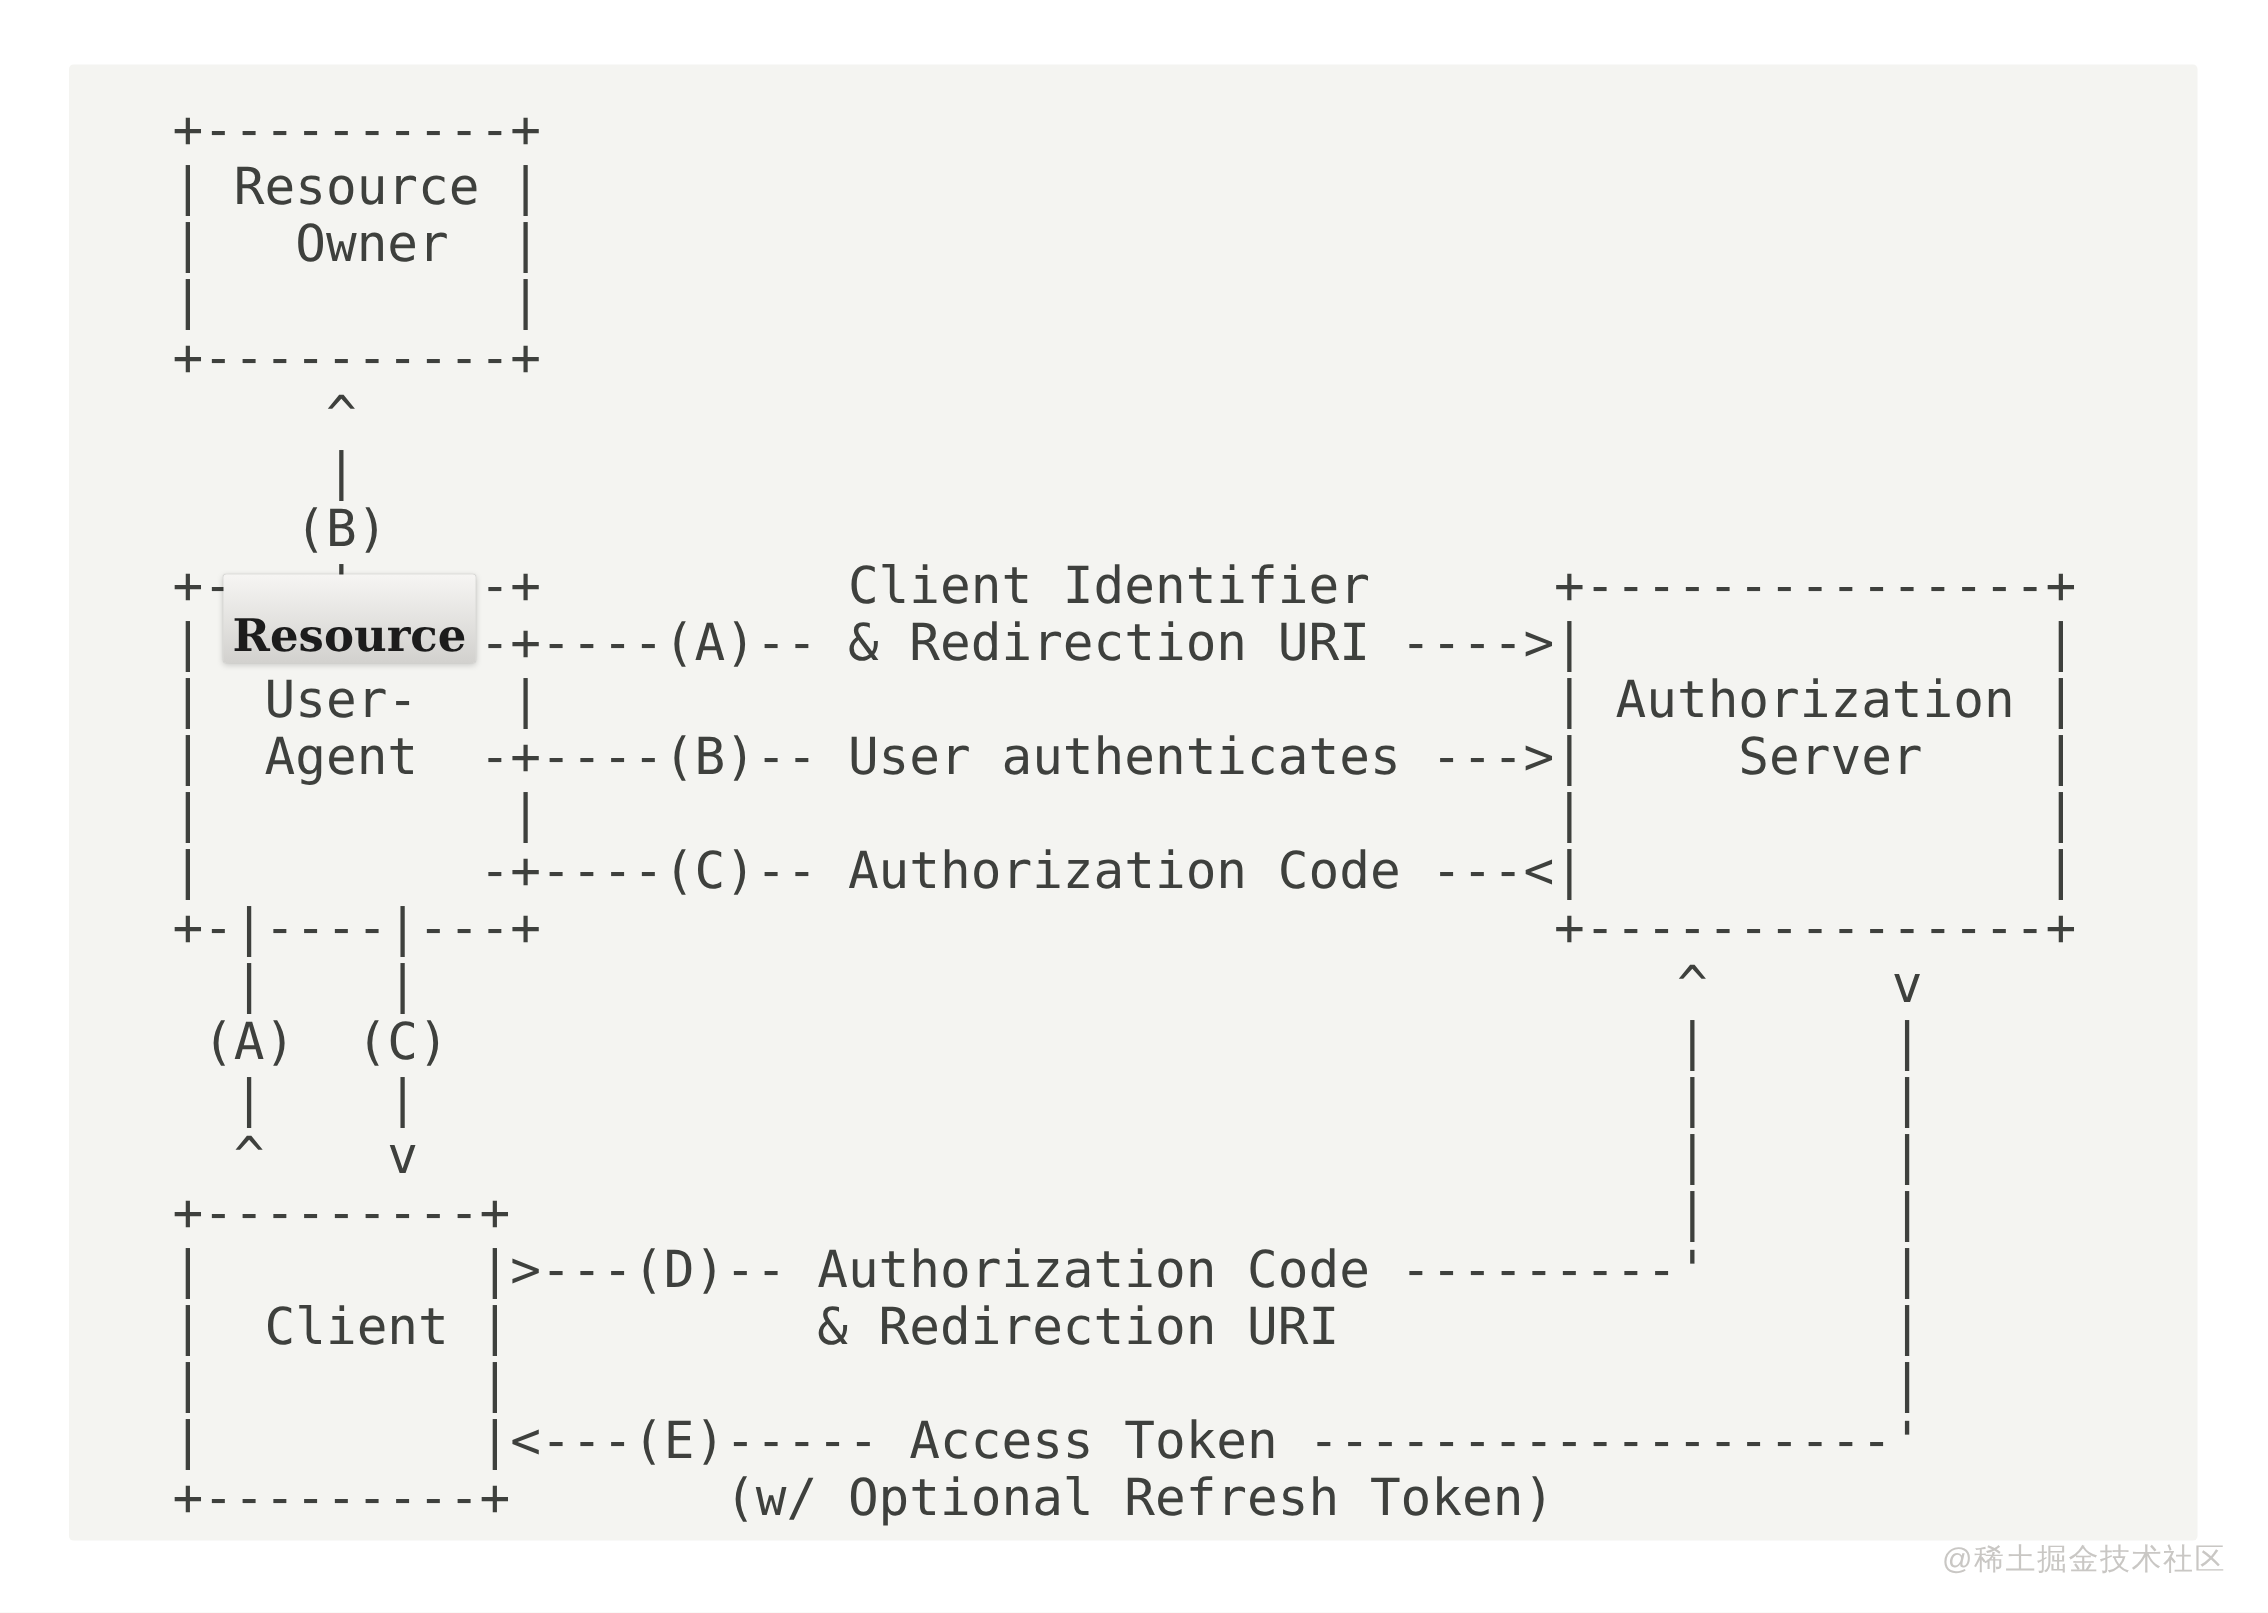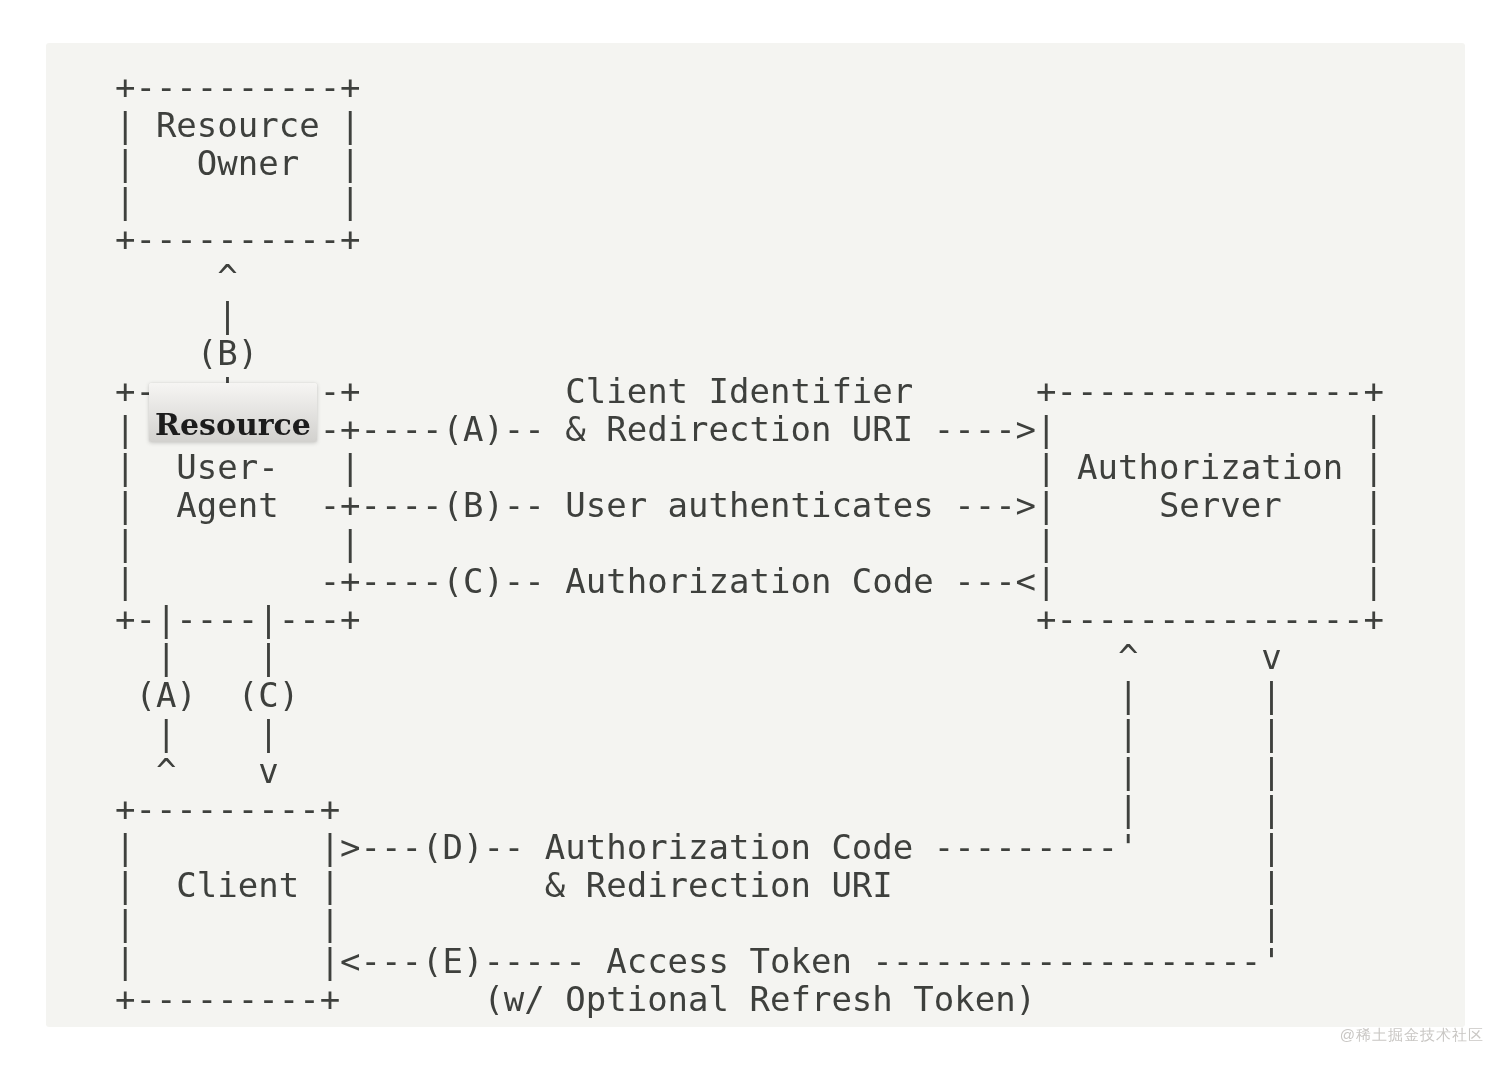--- a/index.html
+++ b/index.html
@@ -49,21 +49,21 @@
   }
   .tooltip-label {
     font-family: "DejaVu Serif", "Liberation Serif", serif;
     font-weight: bold;
     font-size: 30px;
     color: var(--tooltip-ink);
   }
   .watermark {
     position: absolute;
     right: 28px; top: 1026px;
-    font-size: 15px;
+    font-size: 20px;
     letter-spacing: 1px;
     color: var(--watermark-ink);
   }
 </style>
 </head>
 <body>
 
 <div class="panel">
   <pre class="ascii">  +----------+
   | Resource |

